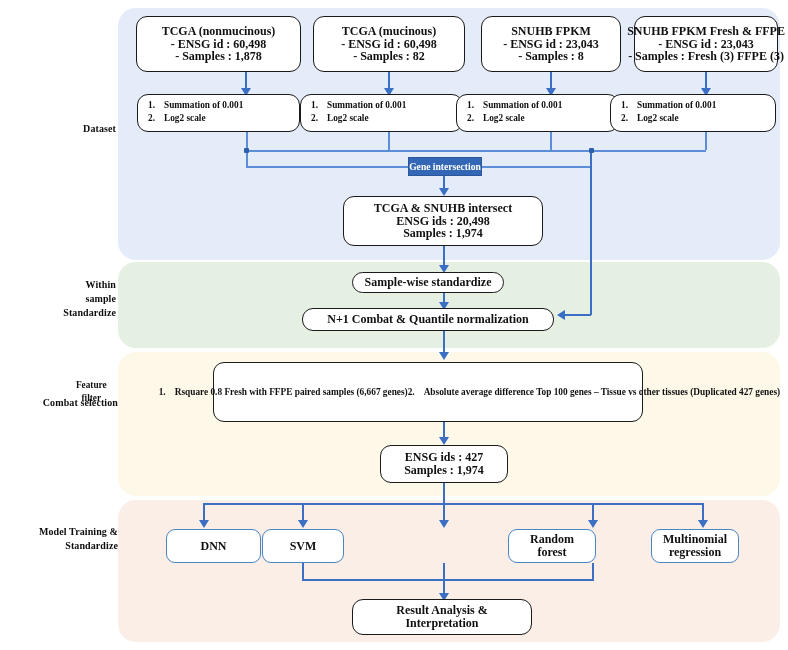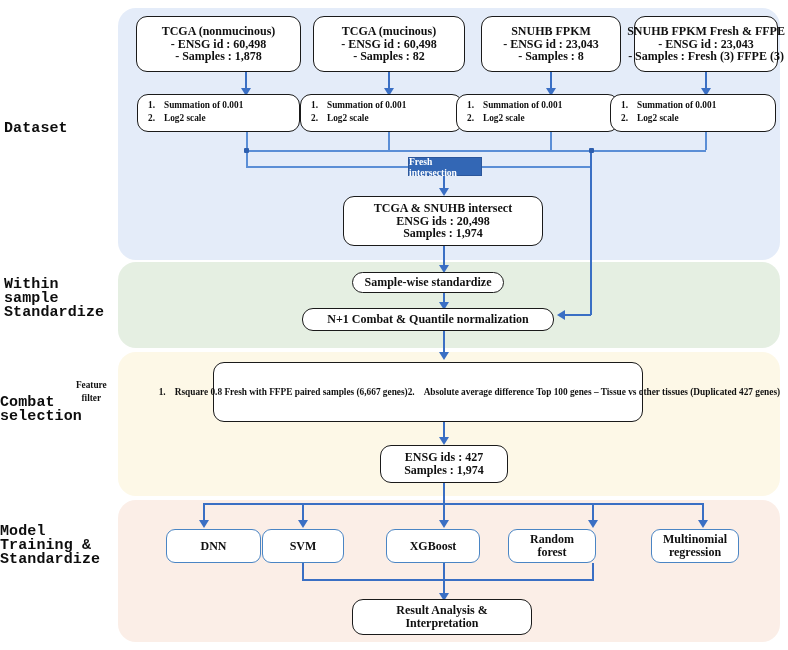--- a/index.html
+++ b/index.html
@@ -17,26 +17,25 @@
   .panel{position:absolute;border-radius:18px;}
   .panel.dataset{left:118px;top:8px;width:662px;height:252px;background:#e4ecf9;}
   .panel.standardize{left:118px;top:262px;width:662px;height:86px;background:#e5efe2;}
   .panel.feature{left:118px;top:352px;width:662px;height:144px;background:#fdf8e7;}
   .panel.model{left:118px;top:500px;width:662px;height:142px;background:#fbeee7;}
 
   
   .stage-label{
     position:absolute;
     font-weight:bold;
-    font-size:15px;
+    font-size:10px;
     line-height:14px;
-    text-align:left;
+    text-align:right;
     color:#0d0d0d;
     letter-spacing:.1px;
-    font-family:Liberation Mono, monospace;
   }
   .stage-label.dataset{left:4px;top:122px;width:112px;}
   .stage-label.standardize{left:4px;top:278px;width:112px;}
   .stage-label.feature{left:0px;top:396px;width:118px;}
   .stage-label.model{left:0px;top:525px;width:118px;}
 
   
   .node{
     position:absolute;
     box-sizing:border-box;
@@ -225,21 +224,21 @@
   <div class="ln-v thin" style="left:246px;top:150px;height:18px;"></div>
   <div class="ln-h thin" style="left:246px;top:166px;width:164px;"></div>
 
   <div class="ln-h thin" style="left:480px;top:166px;width:110px;"></div>
 
   <div class="ln-v" style="left:590px;top:150px;height:165px;"></div>
   <div class="ln-h" style="left:565px;top:314px;width:26px;"></div>
   <div class="arrow-l" style="left:557px;top:310px;"></div>
 
   <div class="banner" style="left:408px;top:157px;width:74px;height:19px;">
-    <span>Fresh intersection</span>
+    <span>Gene intersection</span>
   </div>
   <div class="ln-v" style="left:443px;top:176px;height:14px;"></div>
   <div class="arrow-d" style="left:439px;top:188px;"></div>
 
   <div class="node" style="left:343px;top:196px;width:200px;height:50px;">
     <span class="ln">TCGA &amp; SNUHB intersect</span>
     <span class="ln">ENSG ids : 20,498</span>
     <span class="ln">Samples : 1,974</span>
   </div>
   <div class="ln-v" style="left:443px;top:246px;height:22px;"></div>
@@ -290,23 +289,20 @@
   <div class="arrow-d" style="left:588px;top:520px;"></div>
   <div class="ln-v" style="left:702px;top:503px;height:20px;"></div>
   <div class="arrow-d" style="left:698px;top:520px;"></div>
 
   <div class="node blue" style="left:166px;top:529px;width:95px;height:34px;">
     <span class="ln">DNN</span>
   </div>
   <div class="node blue" style="left:262px;top:529px;width:82px;height:34px;text-align:center;">
     <span class="ln">SVM</span>
   </div>
-  <div class="node blue" style="left:386px;top:529px;width:94px;height:34px;">
-    <span class="ln">XGBoost</span>
-  </div>
   <div class="node blue" style="left:508px;top:529px;width:88px;height:34px;">
     <span class="ln">Random</span>
     <span class="ln">forest</span>
   </div>
   <div class="node blue" style="left:651px;top:529px;width:88px;height:34px;">
     <span class="ln">Multinomial</span>
     <span class="ln">regression</span>
   </div>
 
   <div class="ln-v" style="left:302px;top:563px;height:17px;"></div>

